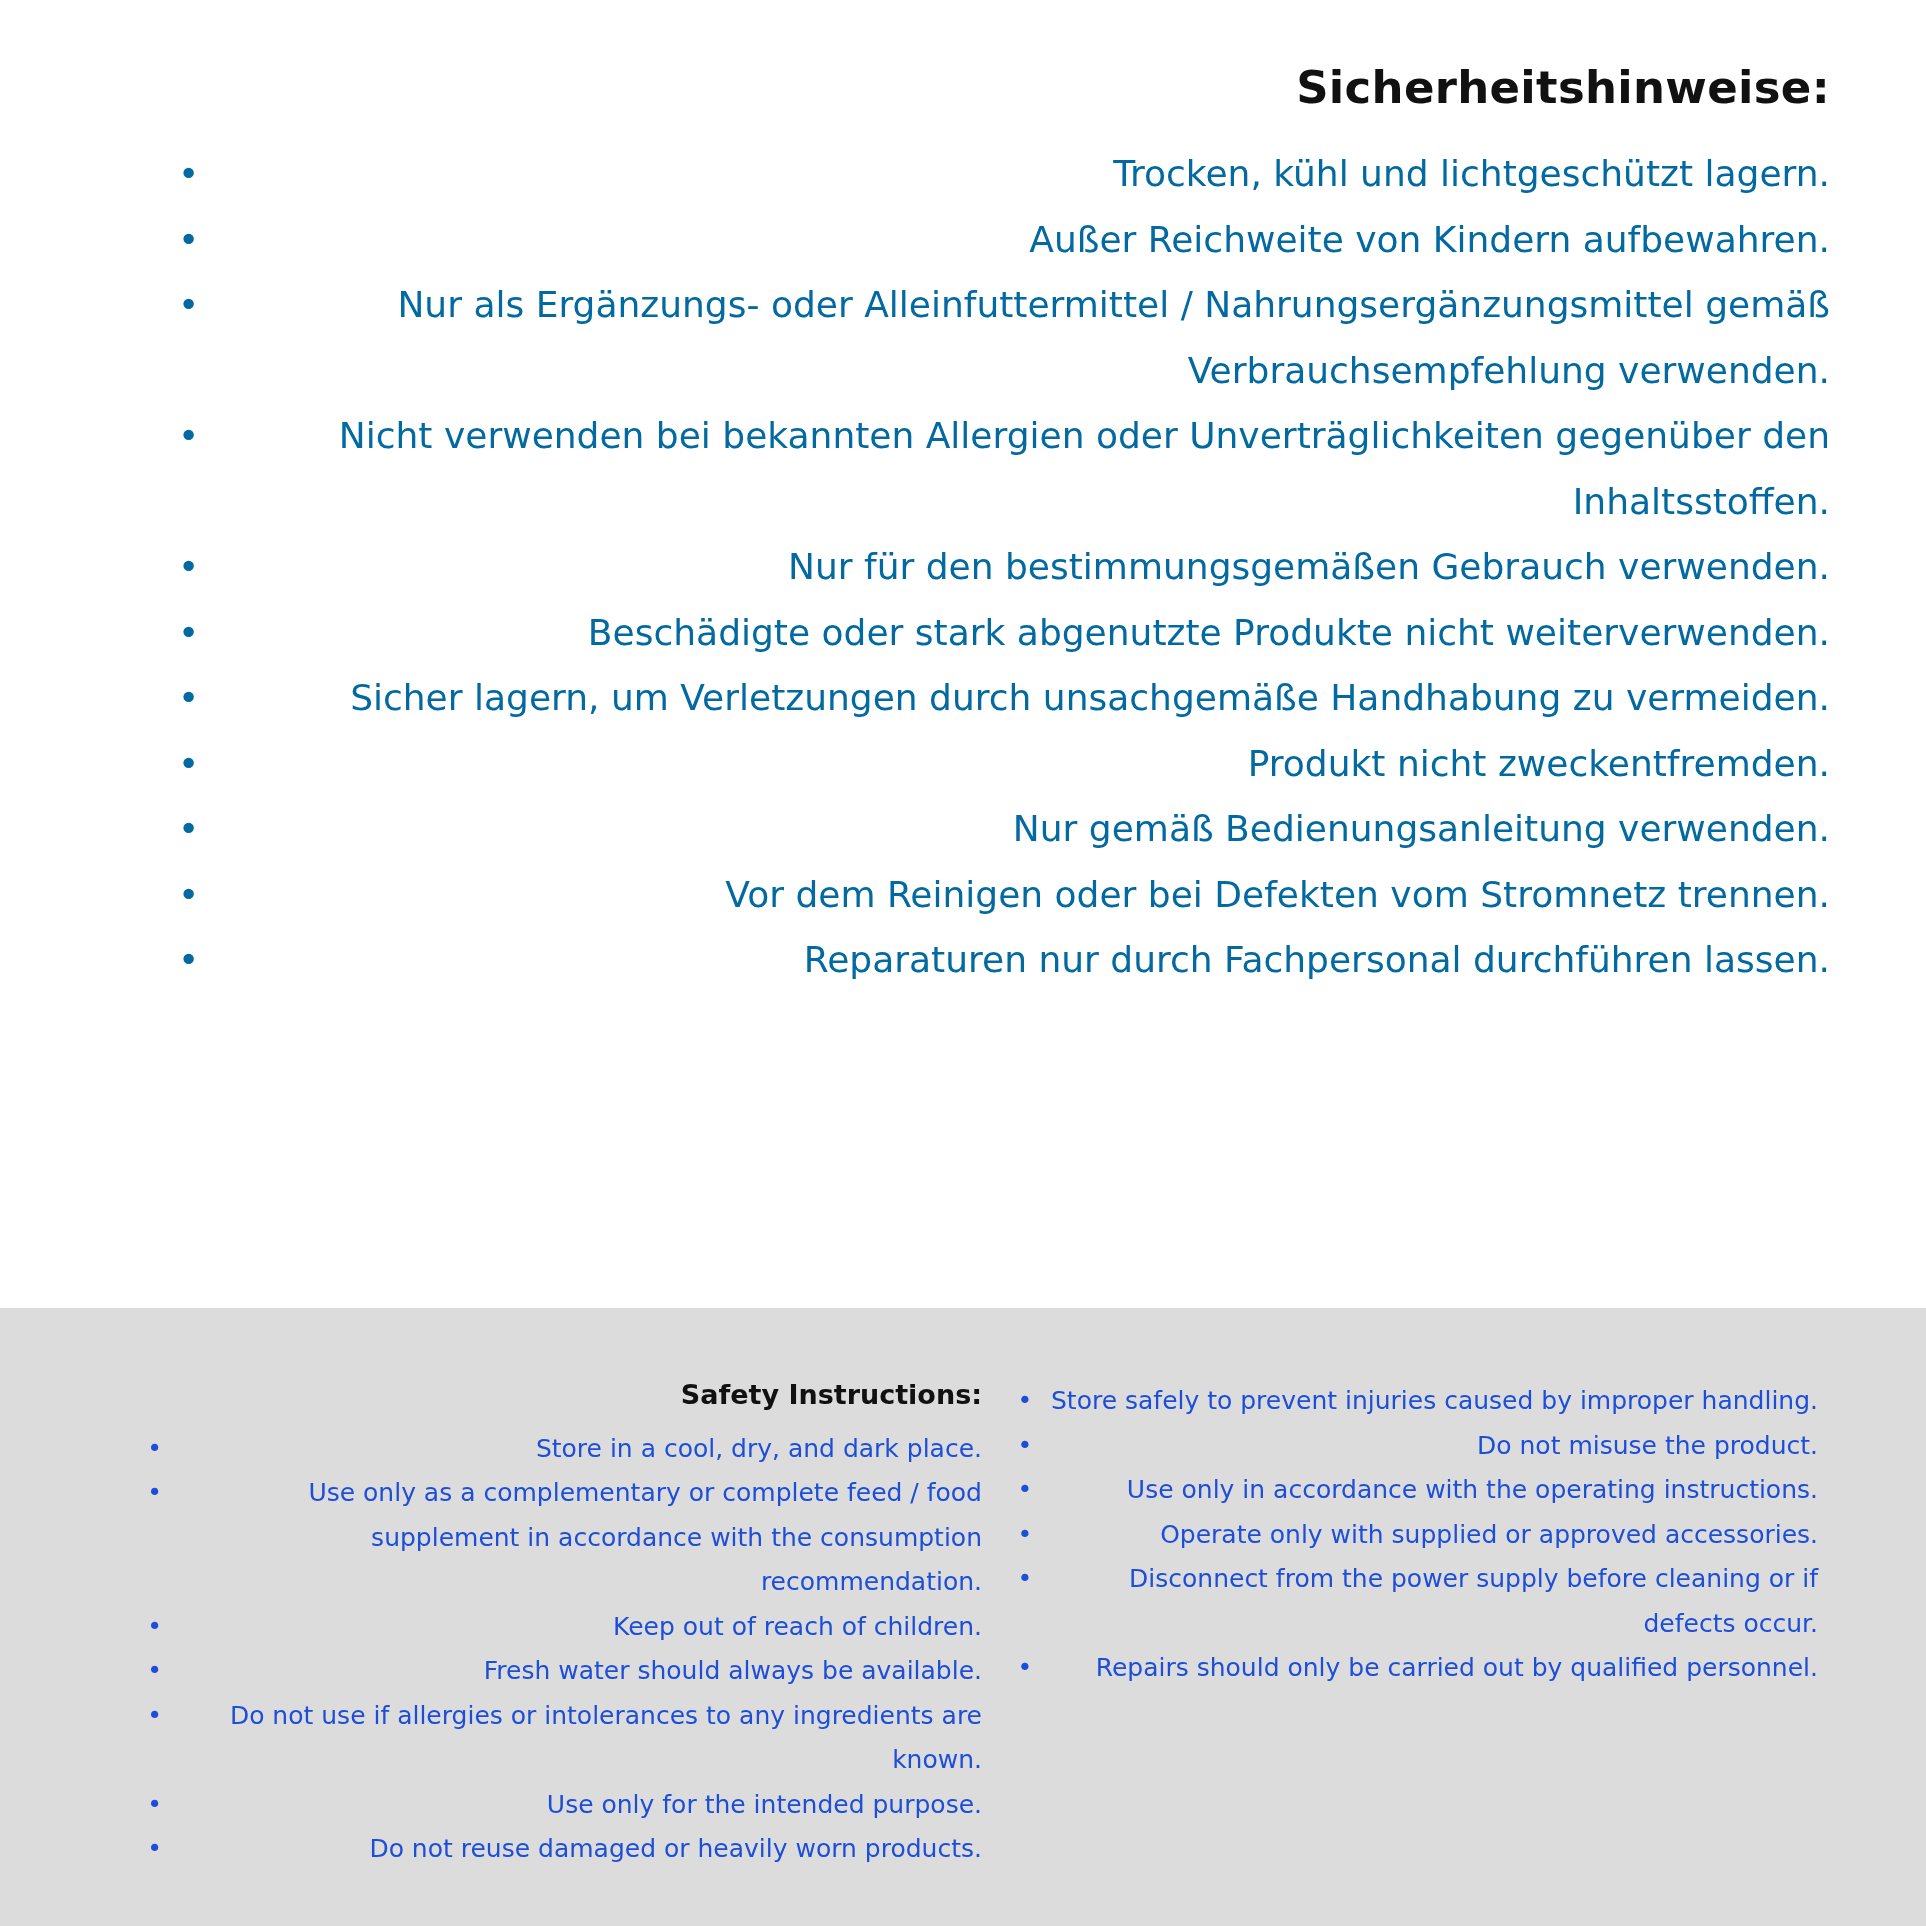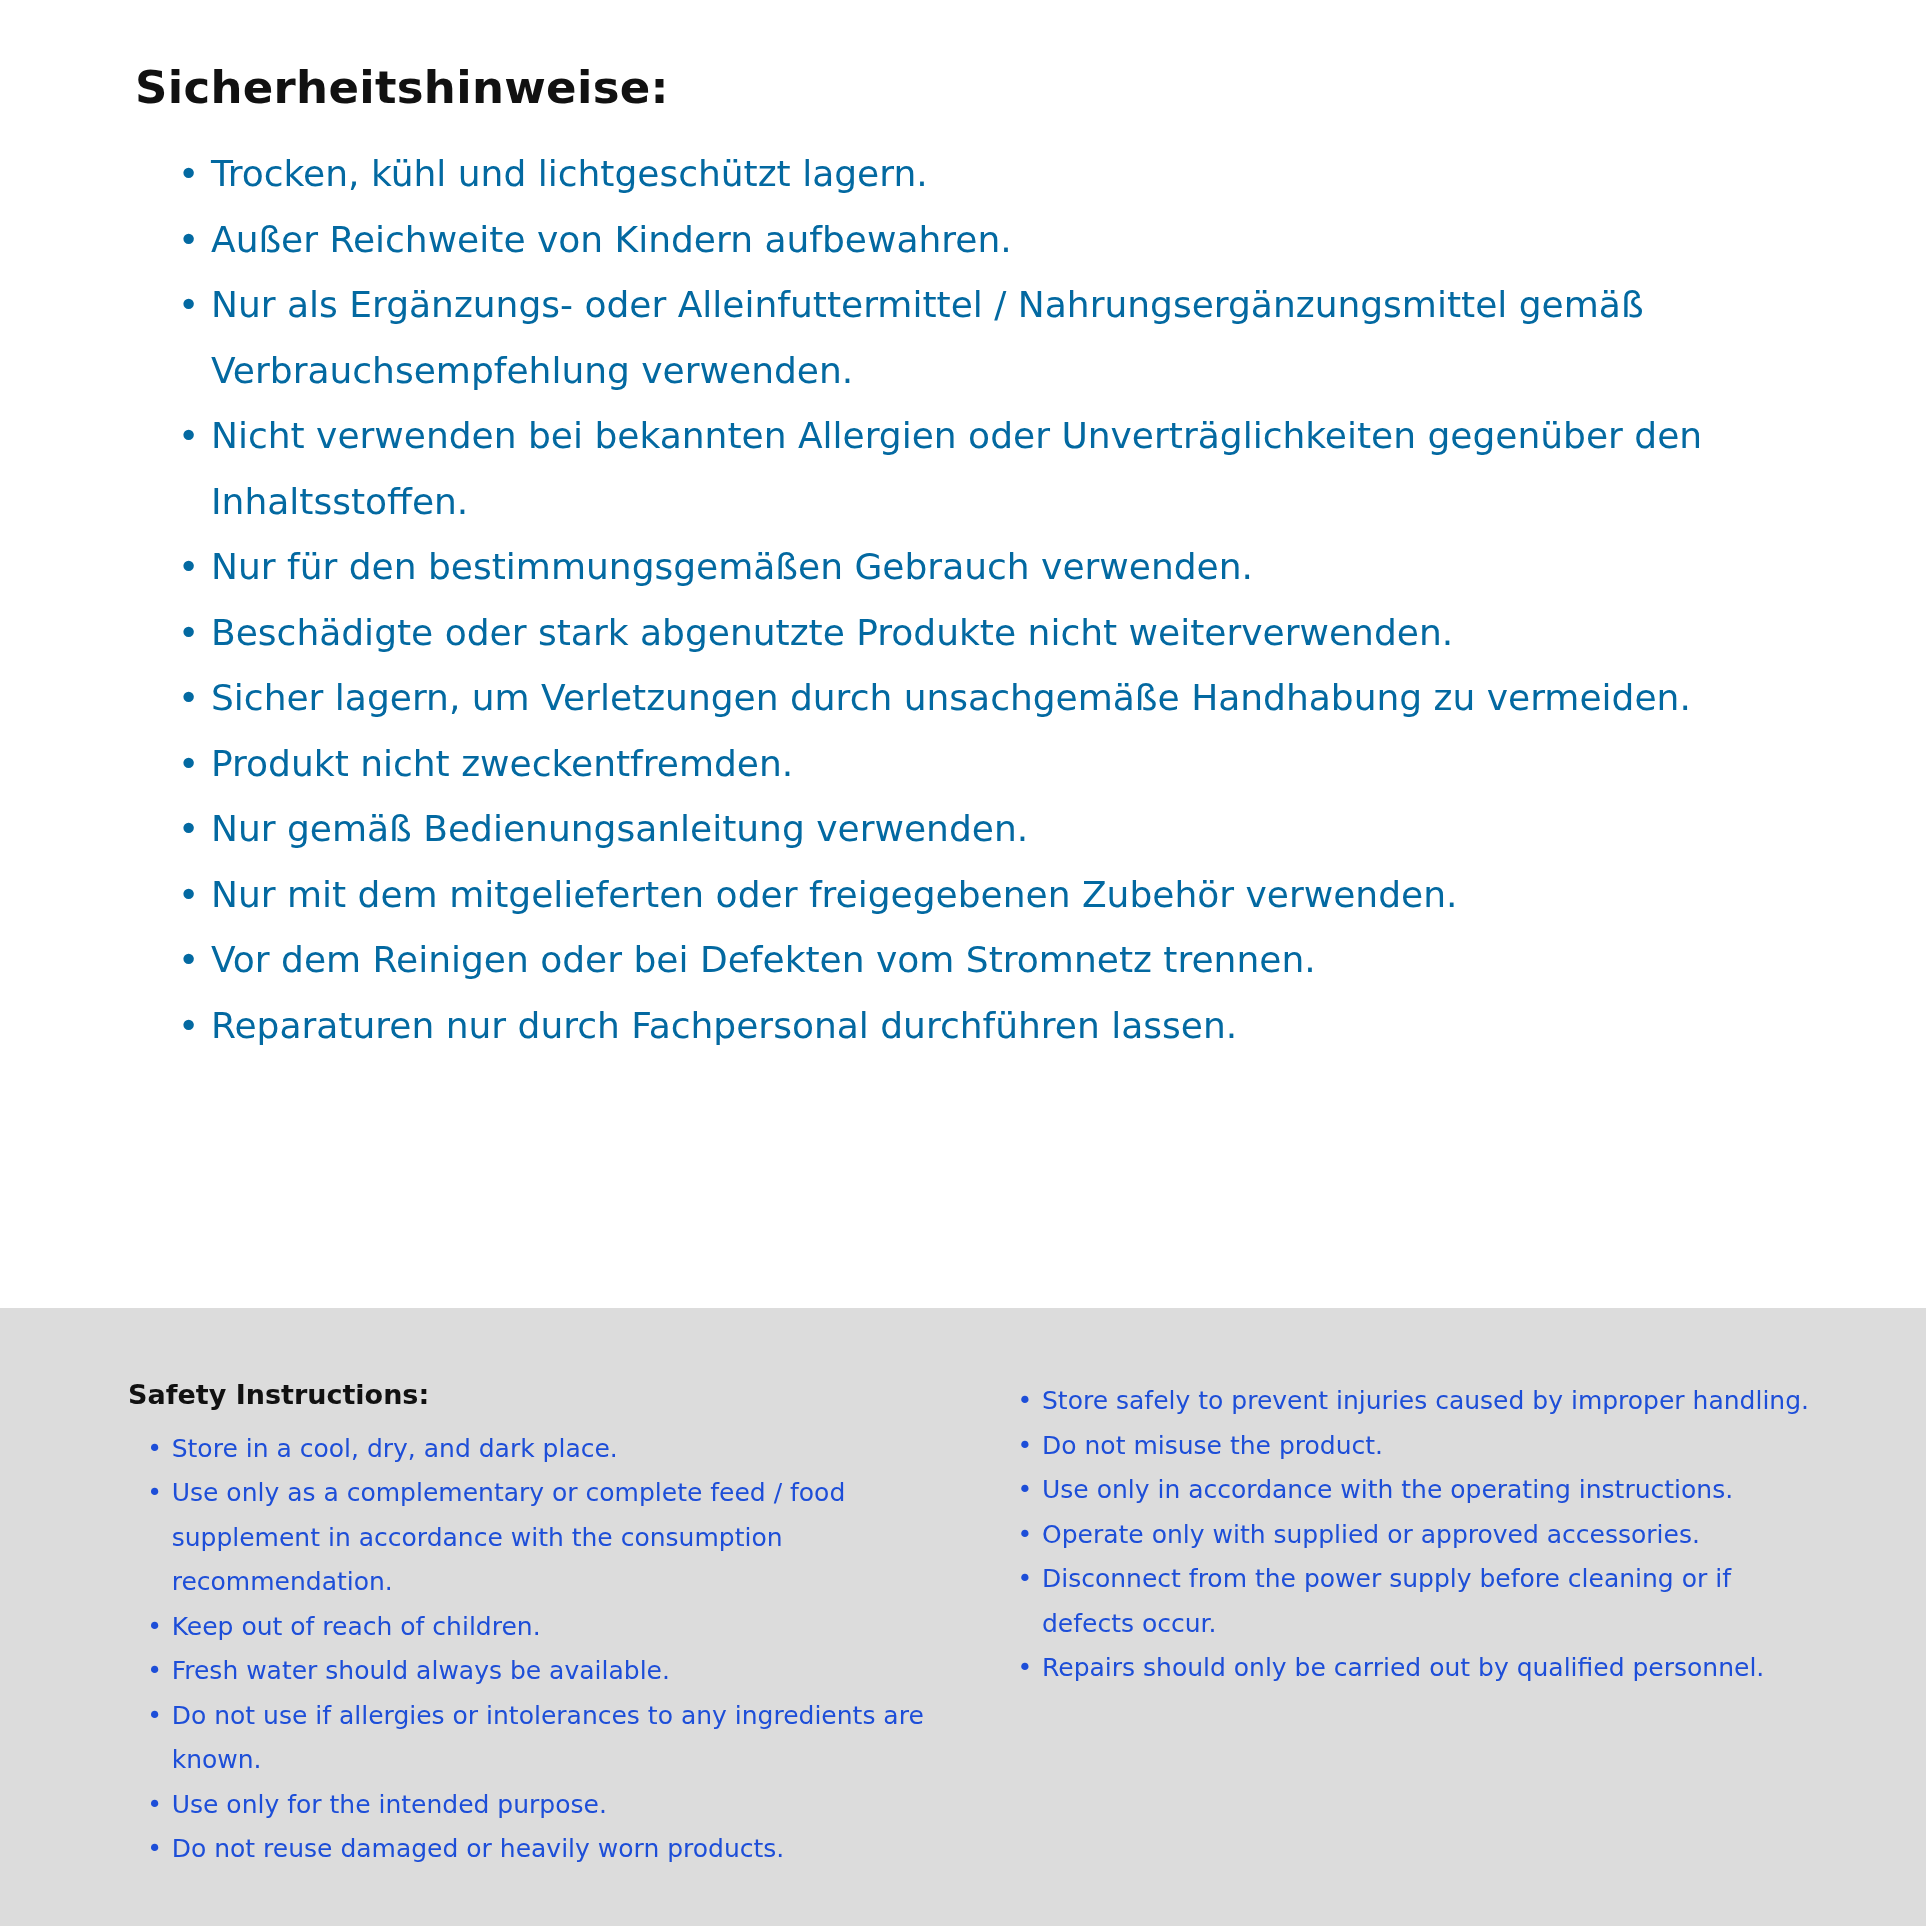--- a/index.html
+++ b/index.html
@@ -1,15 +1,15 @@
 <!DOCTYPE html>
 <html style="font-size:10.3px"><head>
 <meta charset="utf-8">
 <style>
-  * { margin: 0; padding: 0; box-sizing: border-box; }
+  * { margin: 0; padding: 0; box-sizing: border-box; text-align: right; }
   html, body {
     width: 1926px;
     height: 1926px;
     background: #ffffff;
     font-family: "DejaVu Sans", "Liberation Sans", sans-serif;
     color: #1f1f1f;
     position: relative;
     overflow: hidden;
   }
 
@@ -89,21 +89,20 @@
   <ul class="bullet-list de-list">
       <li>Trocken, kühl und lichtgeschützt lagern.</li>
       <li>Außer Reichweite von Kindern aufbewahren.</li>
       <li>Nur als Ergänzungs- oder Alleinfuttermittel / Nahrungsergänzungsmittel gemäß Verbrauchsempfehlung verwenden.</li>
       <li>Nicht verwenden bei bekannten Allergien oder Unverträglichkeiten gegenüber den Inhaltsstoffen.</li>
       <li>Nur für den bestimmungsgemäßen Gebrauch verwenden.</li>
       <li>Beschädigte oder stark abgenutzte Produkte nicht weiterverwenden.</li>
       <li>Sicher lagern, um Verletzungen durch unsachgemäße Handhabung zu vermeiden.</li>
       <li>Produkt nicht zweckentfremden.</li>
       <li>Nur gemäß Bedienungsanleitung verwenden.</li>
-      <li>Nur mit dem mitgelieferten oder freigegebenen Zubehör verwenden.</li>
       <li>Vor dem Reinigen oder bei Defekten vom Stromnetz trennen.</li>
       <li>Reparaturen nur durch Fachpersonal durchführen lassen.</li>
     </ul>
 </section>
 
 <section class="footer-section">
   <div class="col-left">
     <h2 class="en-title">Safety Instructions:</h2>
 
     <ul class="bullet-list en-list">

